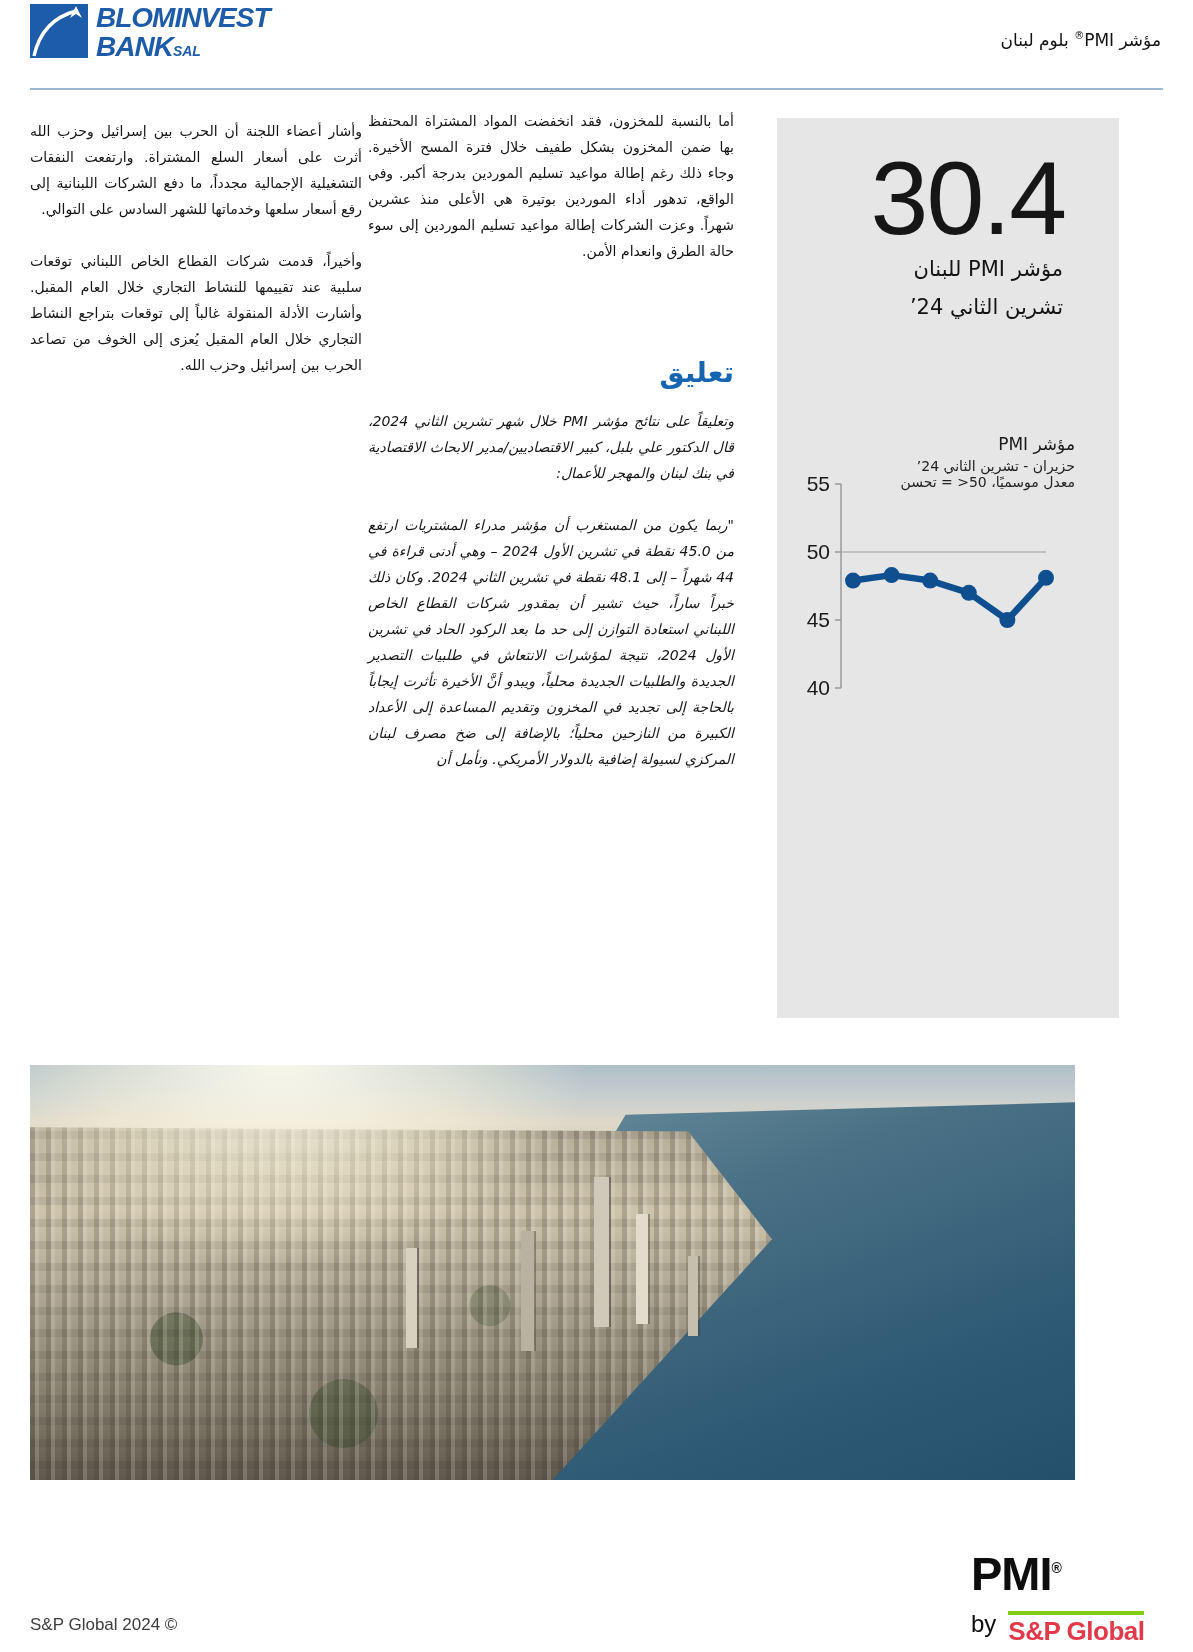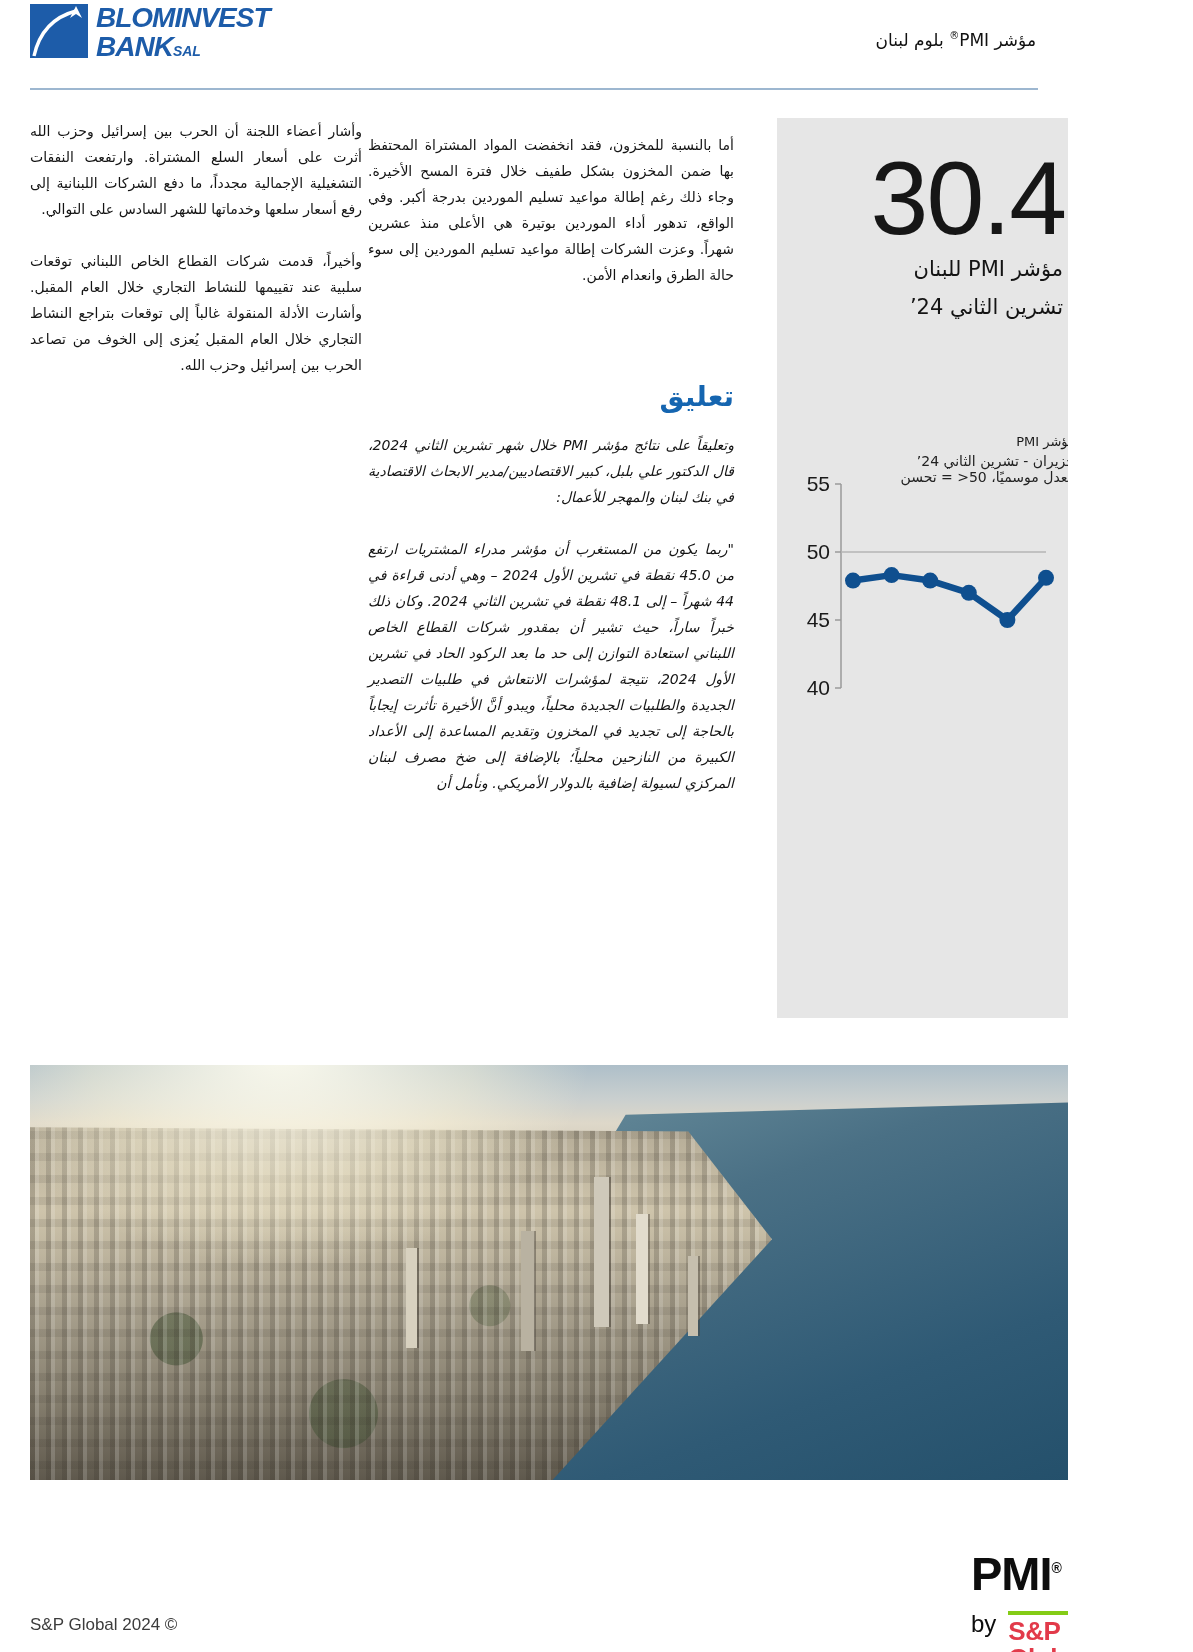--- a/index.html
+++ b/index.html
@@ -1,50 +1,50 @@
 <!DOCTYPE html>
 <html lang="ar"><head>
 <meta charset="utf-8">
 <style>
   html,body{margin:0;padding:0;background:#fff;}
-  .page{position:relative;width:1068px;height:1652px;background:#ffffff;overflow:hidden;
+  .page{position:relative;width:1193px;height:1652px;background:#ffffff;overflow:hidden;
         font-family:"Liberation Sans",sans-serif;color:#1a1a1a;}
 
   
   .logo{position:absolute;left:30px;top:4px;display:flex;align-items:flex-start;}
   .logo-icon{width:58px;height:56px;display:block;}
   .logo-text{margin-left:8px;line-height:1.02;font-style:italic;font-weight:700;
              color:#1d5ca9;font-size:28px;letter-spacing:-1px;}
   .logo-sal{font-size:14px;font-style:italic;letter-spacing:0;vertical-align:baseline;}
   .hdr-title{position:absolute;right:32px;top:30px;font-size:17px;direction:rtl;
              font-family:"DejaVu Sans",sans-serif;color:#111;}
   .hdr-title sup{font-size:10px;}
   .hdr-rule{position:absolute;left:30px;right:30px;top:88px;height:2px;background:#9db7d0;}
 
   
   .arb{direction:rtl;text-align:justify;font-family:"DejaVu Sans",sans-serif;
        font-size:14px;line-height:26px;color:#141414;}
   .col-left{position:absolute;left:30px;top:118px;width:332px;}
-  .col-mid{position:absolute;left:368px;top:132px;width:366px;}
+  .col-mid{position:absolute;left:368px;top:108px;width:366px;}
   .col-left p,.col-mid p{margin:0 0 26px 0;}
   .outlook{margin-top:170px !important;font-style:italic;}
 
   .comment-head{color:#1565b0;font-size:28px;font-weight:700;direction:rtl;text-align:right;
                 margin:96px 0 22px 0;font-family:"DejaVu Sans",sans-serif;}
   .italic{font-style:italic;}
 
   
   .sidebar{position:absolute;left:777px;top:118px;width:342px;height:900px;background:#e6e6e6;}
   .headline-num{position:absolute;top:28px;right:54px;font-size:104px;line-height:1;
                 letter-spacing:-2px;color:#161616;}
   .headline-label{position:absolute;top:132px;right:56px;direction:rtl;text-align:right;
                   font-family:"DejaVu Sans",sans-serif;font-size:21px;line-height:38px;color:#141414;}
   .chart-head{position:absolute;top:316px;right:44px;direction:rtl;text-align:right;
               font-family:"DejaVu Sans",sans-serif;}
-  .chart-title{font-size:13px;margin-bottom:4px;}
+  .chart-title{font-size:17px;margin-bottom:4px;}
   .chart-sub{font-size:14px;line-height:16px;color:#222;}
   .chart-svg{position:absolute;left:26px;top:352px;}
   .chart-svg text{font-family:"Liberation Sans",sans-serif;}
 
   
   .photo{position:absolute;left:30px;top:1065px;width:1045px;height:415px;overflow:hidden;
          background:linear-gradient(180deg,#aebfc9 0%,#c9cfcf 8%,#ded8c9 14%,#d5cebc 20%,#c9c2b0 26%);}
   .ph-sea{position:absolute;inset:0;
           clip-path:polygon(57% 12%,100% 9%,100% 100%,36% 100%);
           background:linear-gradient(160deg,#a3b5b5 6%,#6f93a0 22%,#4a7085 48%,#2f5a75 78%,#24506b 100%);}

